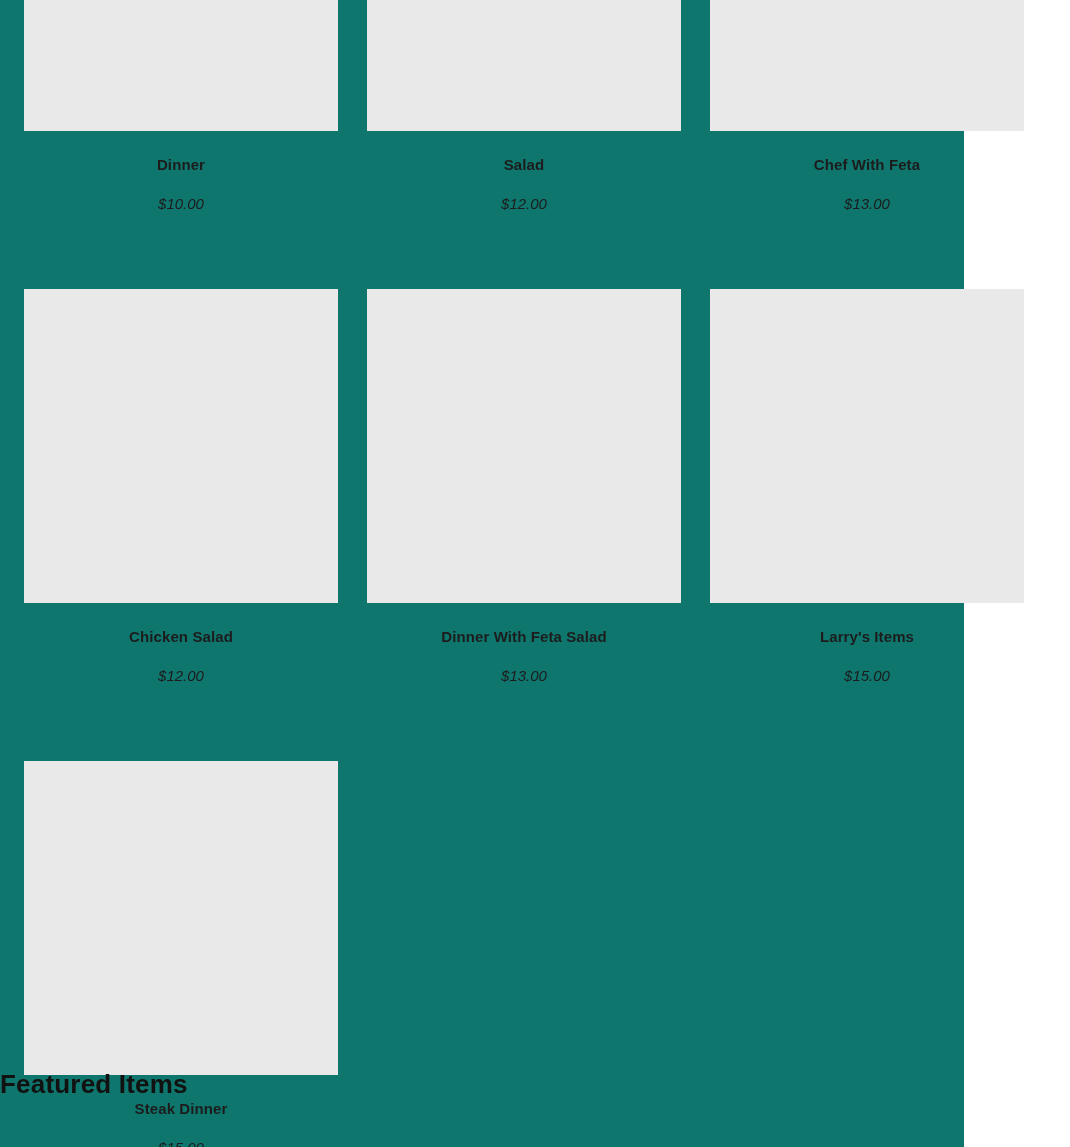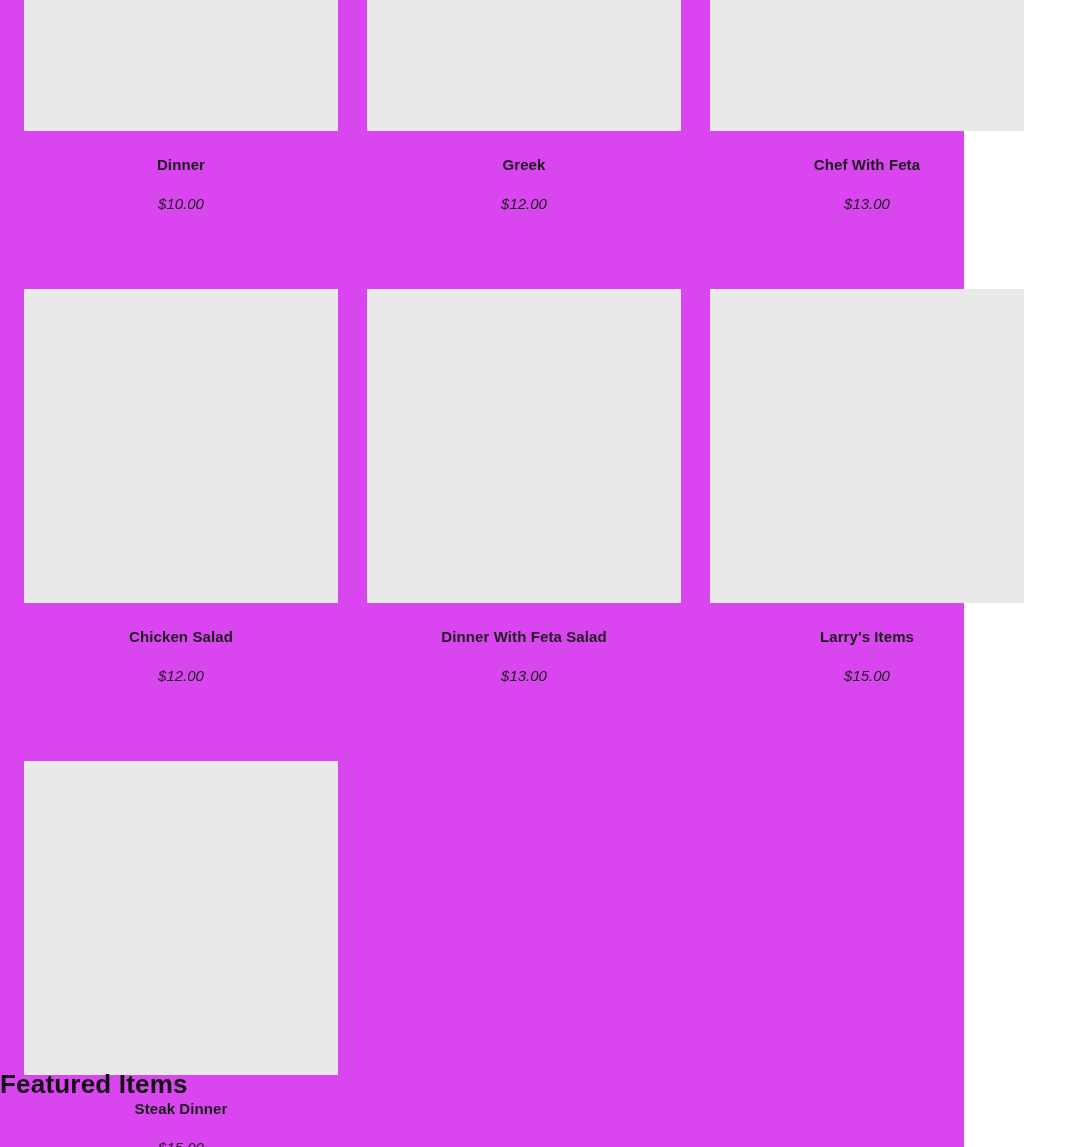--- a/index.html
+++ b/index.html
@@ -10,21 +10,21 @@
     background: #ffffff;
     font-family: "Liberation Sans", sans-serif;
     color: #1a1a1a;
     overflow: hidden;
   }
 
   .page {
     position: relative;
     width: 964px;
     height: 1147px;
-    background: #d946ef;
+    background: #0f766e;
   }
 
   
   .grid {
     position: absolute;
     left: 24px;
     top: -183px;            
     width: 1001px;
     display: grid;
     grid-template-columns: repeat(3, 314px);
@@ -87,21 +87,21 @@
   <div class="grid">
 
     <div class="card">
       <div class="card-media"></div>
       <div class="card-title">Dinner</div>
       <div class="card-price">$10.00</div>
     </div>
 
     <div class="card">
       <div class="card-media"></div>
-      <div class="card-title">Greek</div>
+      <div class="card-title">Salad</div>
       <div class="card-price">$12.00</div>
     </div>
 
     <div class="card">
       <div class="card-media"></div>
       <div class="card-title">Chef With Feta</div>
       <div class="card-price">$13.00</div>
     </div>
 
     <div class="card">

